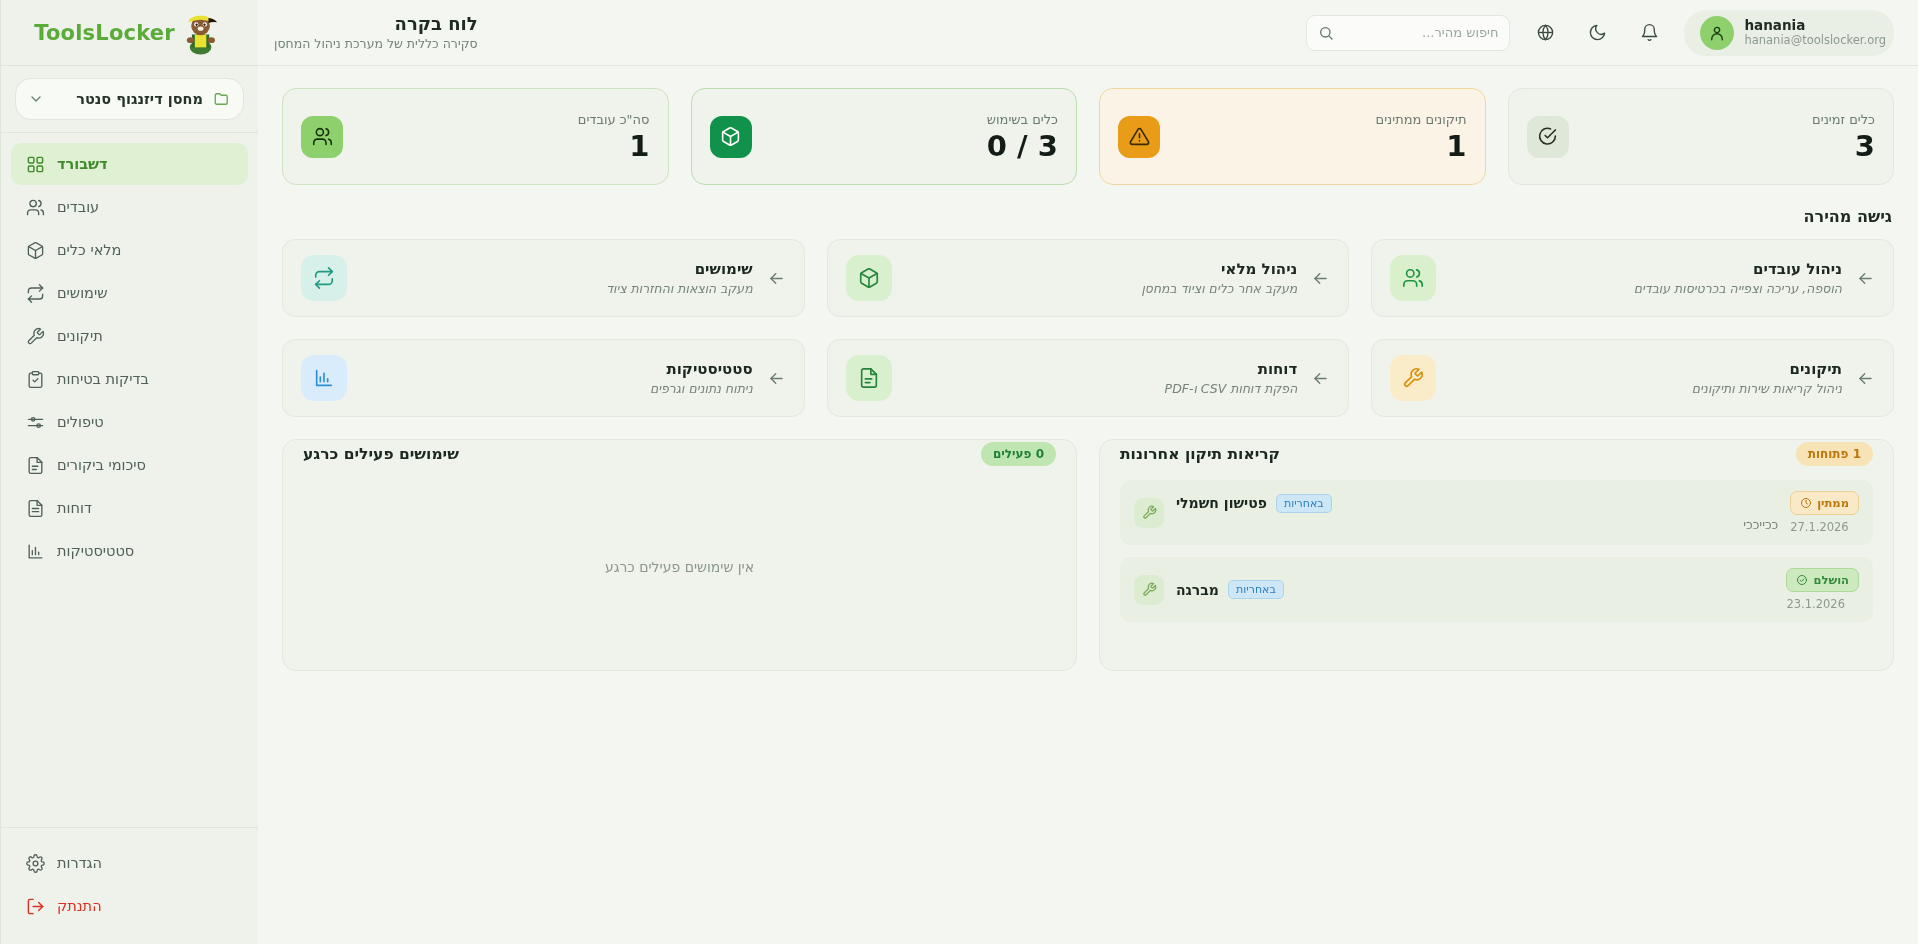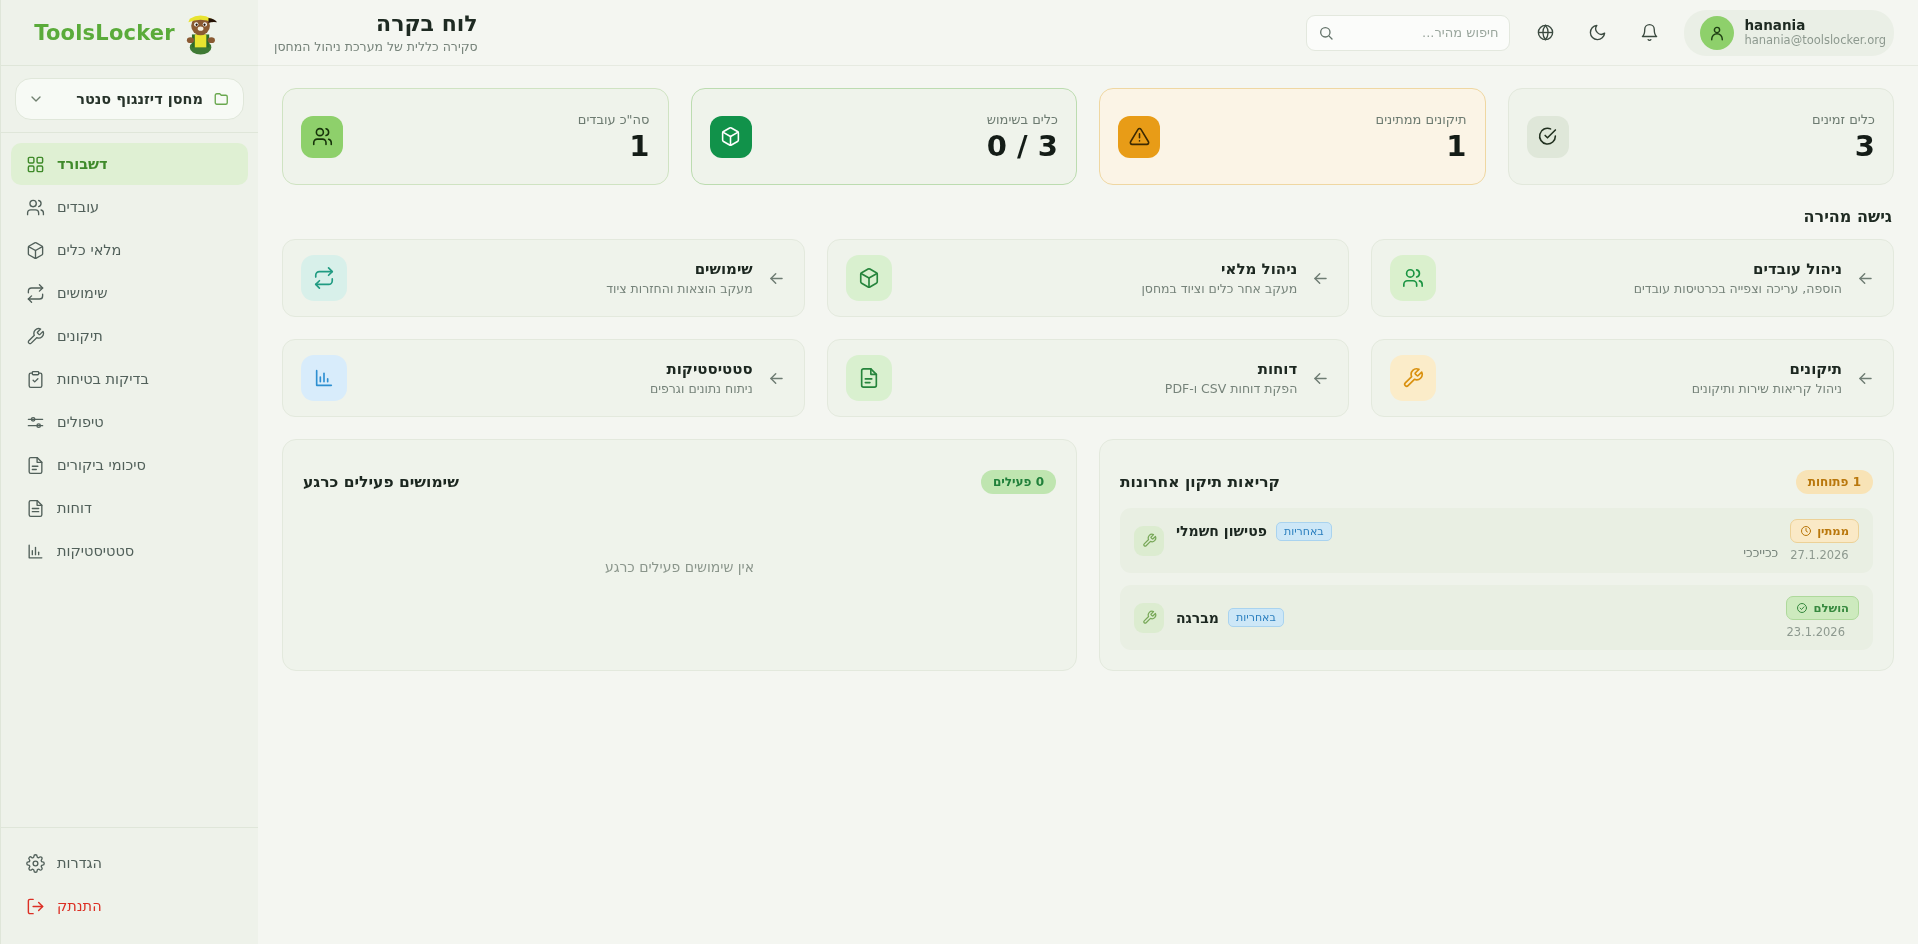--- a/index.html
+++ b/index.html
@@ -60,21 +60,21 @@
   
   .main { flex: 1 1 auto; height: 944px; display: flex; flex-direction: column; overflow: hidden; }
 
   .topbar {
     height: 66px; flex: 0 0 66px; background: #f4f6f1;
     border-bottom: 1px solid #e6eae1;
     display: flex; flex-direction: row-reverse; align-items: center;
     padding: 0 24px 0 16px; gap: 18px;
   }
   .page-title-block { text-align: right; }
-  .page-title { font-size: 22px; font-weight: 700; color: #1e2a22; line-height: 1.15; }
+  .page-title { font-size: 18px; font-weight: 700; color: #1e2a22; line-height: 1.15; }
   .page-sub { font-size: 12.5px; color: #76837a; margin-top: 2px; }
   .topbar-spacer { flex: 1 1 auto; }
 
   .search-box {
     width: 204px; height: 36px; background: #fbfcfa;
     border: 1px solid #e3e8de; border-radius: 9px;
     display: flex; flex-direction: row-reverse; align-items: center;
     gap: 8px; padding: 0 11px;
   }
   .search-box input {
@@ -132,33 +132,33 @@
   
   .qa-grid { display: grid; grid-template-columns: repeat(3, 1fr); gap: 22px; direction: rtl; }
   .qa-card {
     height: 78px; border-radius: 13px; background: #eff3eb; border: 1px solid #e3e9dd;
     display: flex; flex-direction: row-reverse; align-items: center;
     padding: 0 18px; gap: 14px; cursor: pointer;
   }
   .qa-icon { width: 46px; height: 46px; border-radius: 13px; display: flex; align-items: center; justify-content: center; flex: 0 0 46px; }
   .qa-texts { text-align: right; flex: 1 1 auto; }
   .qa-title { font-size: 15px; font-weight: 700; color: #1c2720; }
-  .qa-desc { font-size: 12.5px; color: #76837a; margin-top: 3px; }
+  .qa-desc { font-size: 12.5px; color: #76837a; margin-top: 3px; font-style: italic; }
   .qa-arrow { color: #6e7c73; display: flex; flex: 0 0 auto; }
   .i-mint { background: #daf0cd; color: #1b9442; }
   .i-green{ background: #d9f0cf; color: #26843c; }
   .i-blue { background: #d8ecfb; color: #2d8fd1; }
   .i-teal { background: #d8f0ea; color: #209b82; }
   .i-amber{ background: #fbecc9; color: #d9900e; }
 
   
   .panels { display: flex; flex-direction: row-reverse; gap: 22px; margin-top: 22px; }
   .panel {
     flex: 1 1 0; border-radius: 14px; background: #eff3eb;
-    border: 1px solid #e3e9dd; padding: 30px 20px; height: 232px;
+    border: 1px solid #e3e9dd; padding: 2px 20px; height: 232px;
     display: flex; flex-direction: column;
   }
   .panel-head { display: flex; flex-direction: row-reverse; align-items: center; justify-content: space-between; }
   .panel-title { font-size: 15.5px; font-weight: 700; color: #1c2720; }
   .pill { font-size: 12px; font-weight: 700; padding: 5px 12px; border-radius: 999px; }
   .pill-green { background: #bfe5b0; color: #20803a; }
   .pill-amber { background: #f8e3b6; color: #b9770c; }
 
   .empty-msg { flex: 1 1 auto; display: flex; align-items: center; justify-content: center; color: #8b968c; font-size: 14px; }
 

